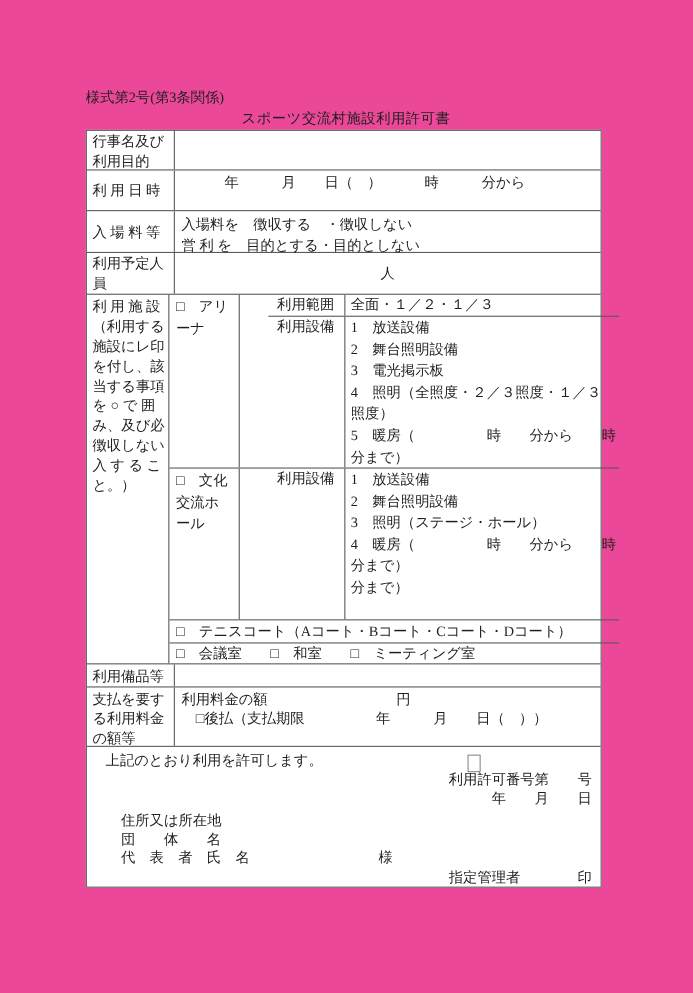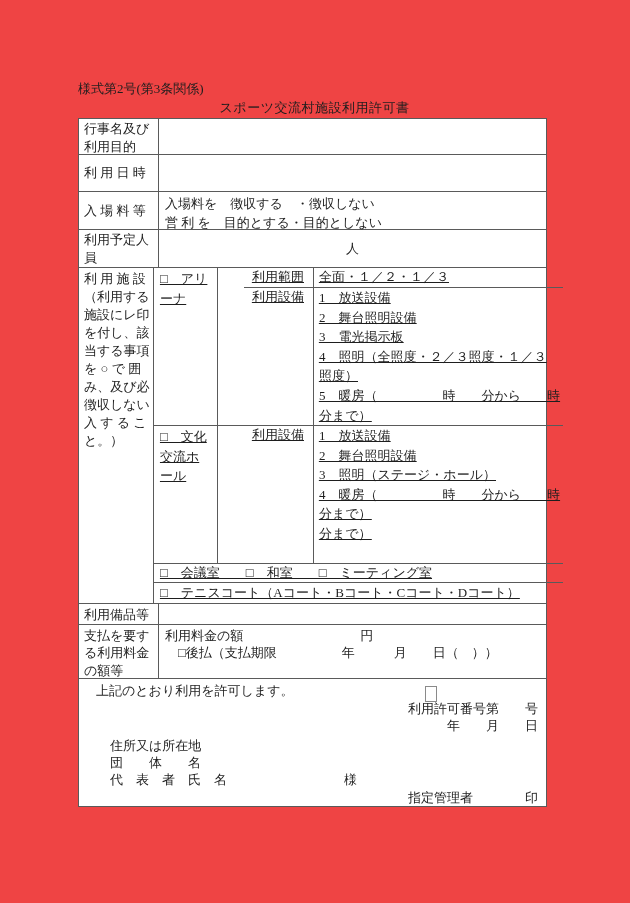--- a/index.html
+++ b/index.html
@@ -1,31 +1,31 @@
 <!DOCTYPE html>
 <html><head>
 <meta charset="utf-8">
 <style>
   html,body{margin:0;padding:0;background:#fff;}
   .page{
-    position:relative;width:630px;height:903px;background:#ef4444;overflow:hidden;
+    position:relative;width:630px;height:903px;background:#ec4899;overflow:hidden;
     font-family:"Liberation Serif","DejaVu Serif",serif;
     color:#1e1e1e;font-size:13px;outline:1px solid #e9e9e9;
   }
   .abs{position:absolute;white-space:pre;}
   .form-no{left:78px;top:80px;}
   .doc-title{left:80px;top:99px;width:469px;text-align:center;letter-spacing:.5px;white-space:pre;}
   .tbl{position:absolute;left:78px;top:118px;width:469px;border:1px solid #5a5a5a;box-sizing:border-box;background:#fff;}
   .row{display:flex;border-top:1px solid #5a5a5a;box-sizing:border-box;}
   .row.first{border-top:none;}
   .c1{width:80px;border-right:1px solid #5a5a5a;box-sizing:border-box;padding:1px 3px 0 5px;line-height:17.6px;}
   .cc{flex:1;padding:2px 5px 0 6px;line-height:18px;}
   .ln{white-space:pre;}
   .fac-right{flex:1;display:flex;flex-direction:column;}
-  .frow{display:flex;box-sizing:border-box;text-decoration:underline;}
+  .frow{display:flex;box-sizing:border-box;}
   .bt{border-top:1px solid #5a5a5a;}
   .c2{width:64px;border-right:1px solid #5a5a5a;box-sizing:border-box;padding:1px 2px 0 6px;line-height:19.5px;}
   .c3{width:70px;border-right:1px solid #5a5a5a;box-sizing:border-box;padding:0 2px 0 8px;line-height:18px;}
   .c4{flex:1;padding:0 3px 0 5px;line-height:19.6px;box-sizing:border-box;}
   .subcol{flex:1;display:flex;flex-direction:column;margin-left:26px;}
   .vcenter{display:flex;align-items:center;justify-content:center;padding:0;}
   .r7c{line-height:17.4px;padding-top:2px;}
   .footer-cell{position:relative;height:128px;box-sizing:border-box;}
   .footer-cell .fl{position:absolute;white-space:pre;}
   .right-anchor{right:8px;text-align:right;}
@@ -45,20 +45,21 @@
       <div class="c1">
         <div class="ln">行事名及び</div>
         <div class="ln">利用目的</div>
       </div>
       <div class="cc"></div>
     </div>
 
     <div class="row" style="height:37px">
       <div class="c1" style="line-height:34px">利 用 日 時</div>
       <div class="cc">
+        <div class="ln">　　　年　　　月　　日（　）　　　時　　　分から</div>
       </div>
     </div>
 
     <div class="row" style="height:38px">
       <div class="c1" style="line-height:35px">入 場 料 等</div>
       <div class="cc" style="line-height:19px">
         <div class="ln">入場料を　徴収する　・徴収しない</div>
         <div class="ln">営 利 を　目的とする・目的としない</div>
       </div>
     </div>
@@ -125,26 +126,26 @@
                 <div class="ln">2　舞台照明設備</div>
                 <div class="ln">3　照明（ステージ・ホール）</div>
                 <div class="ln">4　暖房（　　　　　時　　分から　　時</div>
                 <div class="ln">分まで）</div>
                 <div class="ln">分まで）</div>
               </div>
             </div>
           </div>
         </div>
 
+        <div class="frow bt" style="height:21px">
+          <div class="c4 ln" style="line-height:19px;padding-left:6px">□　テニスコート（Aコート・Bコート・Cコート・Dコート）</div>
+        </div>
+
         <div class="frow bt" style="height:19px">
           <div class="c4 ln" style="line-height:18px;padding-left:6px">□　会議室　　□　和室　　□　ミーティング室</div>
-        </div>
-
-        <div class="frow bt" style="height:21px">
-          <div class="c4 ln" style="line-height:19px;padding-left:6px">□　テニスコート（Aコート・Bコート・Cコート・Dコート）</div>
         </div>
 
       </div>
     </div>
 
     <div class="row" style="height:21px">
       <div class="c1" style="line-height:19px">利用備品等</div>
       <div class="cc"></div>
     </div>
 

